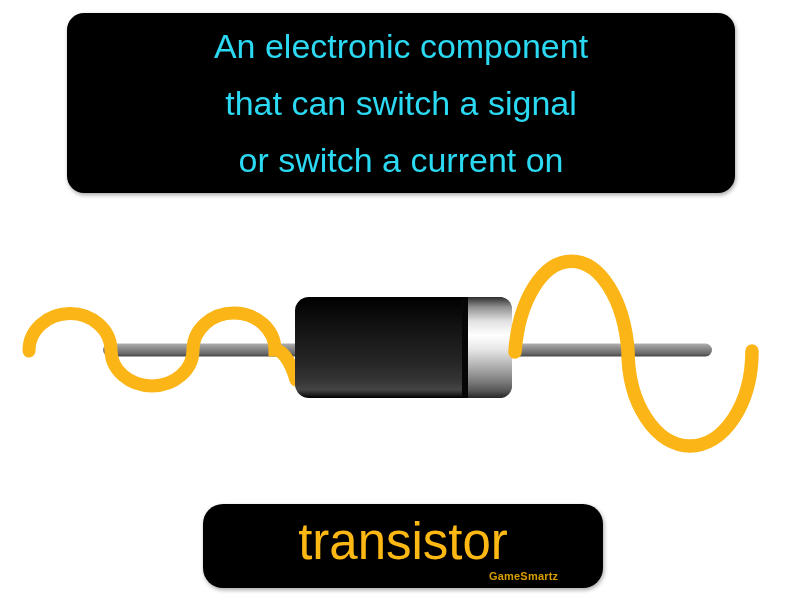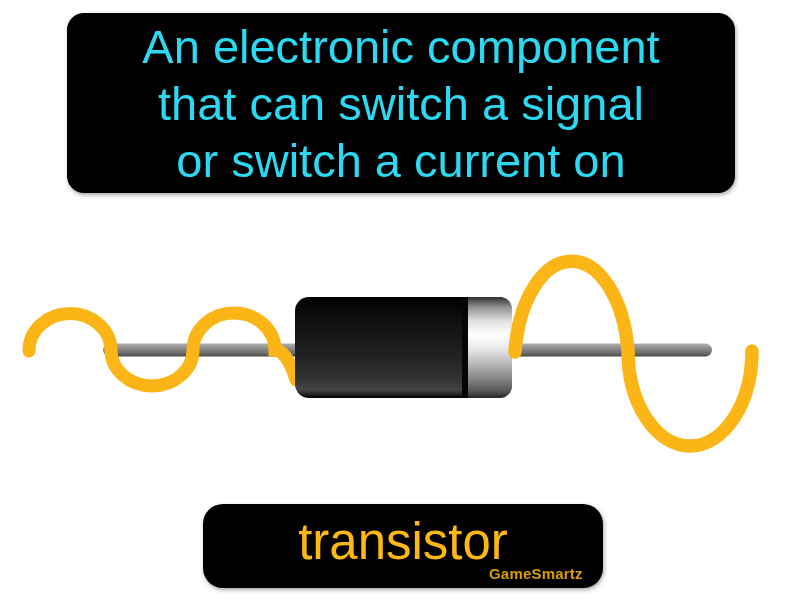--- a/index.html
+++ b/index.html
@@ -9,37 +9,37 @@
     font-family:"Liberation Sans",sans-serif;
   }
   .def-card{
     position:absolute;left:67px;top:13px;width:668px;height:180px;
     background:var(--card-bg,#000);border-radius:17px;
     display:flex;flex-direction:column;justify-content:center;align-items:center;
     box-shadow:1px 2px 4px rgba(0,0,0,0.35);
   }
   .def-line{
     color:var(--definition-text,#2bd9f2);
-    font-size:47px;line-height:57px;white-space:nowrap;
+    font-size:34px;line-height:57px;white-space:nowrap;
   }
   .illustration{position:absolute;left:0;top:0;}
   .term-card{
     position:absolute;left:203px;top:504px;width:400px;height:84px;
     background:var(--card-bg,#000);border-radius:20px;
     display:flex;justify-content:center;align-items:center;
     box-shadow:1px 2px 4px rgba(0,0,0,0.35);
   }
   .term-label{
     color:var(--term-text,#fdb813);
     font-size:51px;line-height:70px;margin-top:-8px;white-space:nowrap;
   }
   .watermark{
     position:absolute;left:71.5%;bottom:6px;
     color:var(--watermark-text,#d89e00);
-    font-size:15px;font-weight:bold;letter-spacing:0.2px;
+    font-size:11px;font-weight:bold;letter-spacing:0.2px;
   }
 </style>
 </head>
 <body>
 
 <div class="canvas">
 
   <div class="def-card">
     <div class="def-line">An electronic component</div>
     <div class="def-line">that can switch a signal</div>

